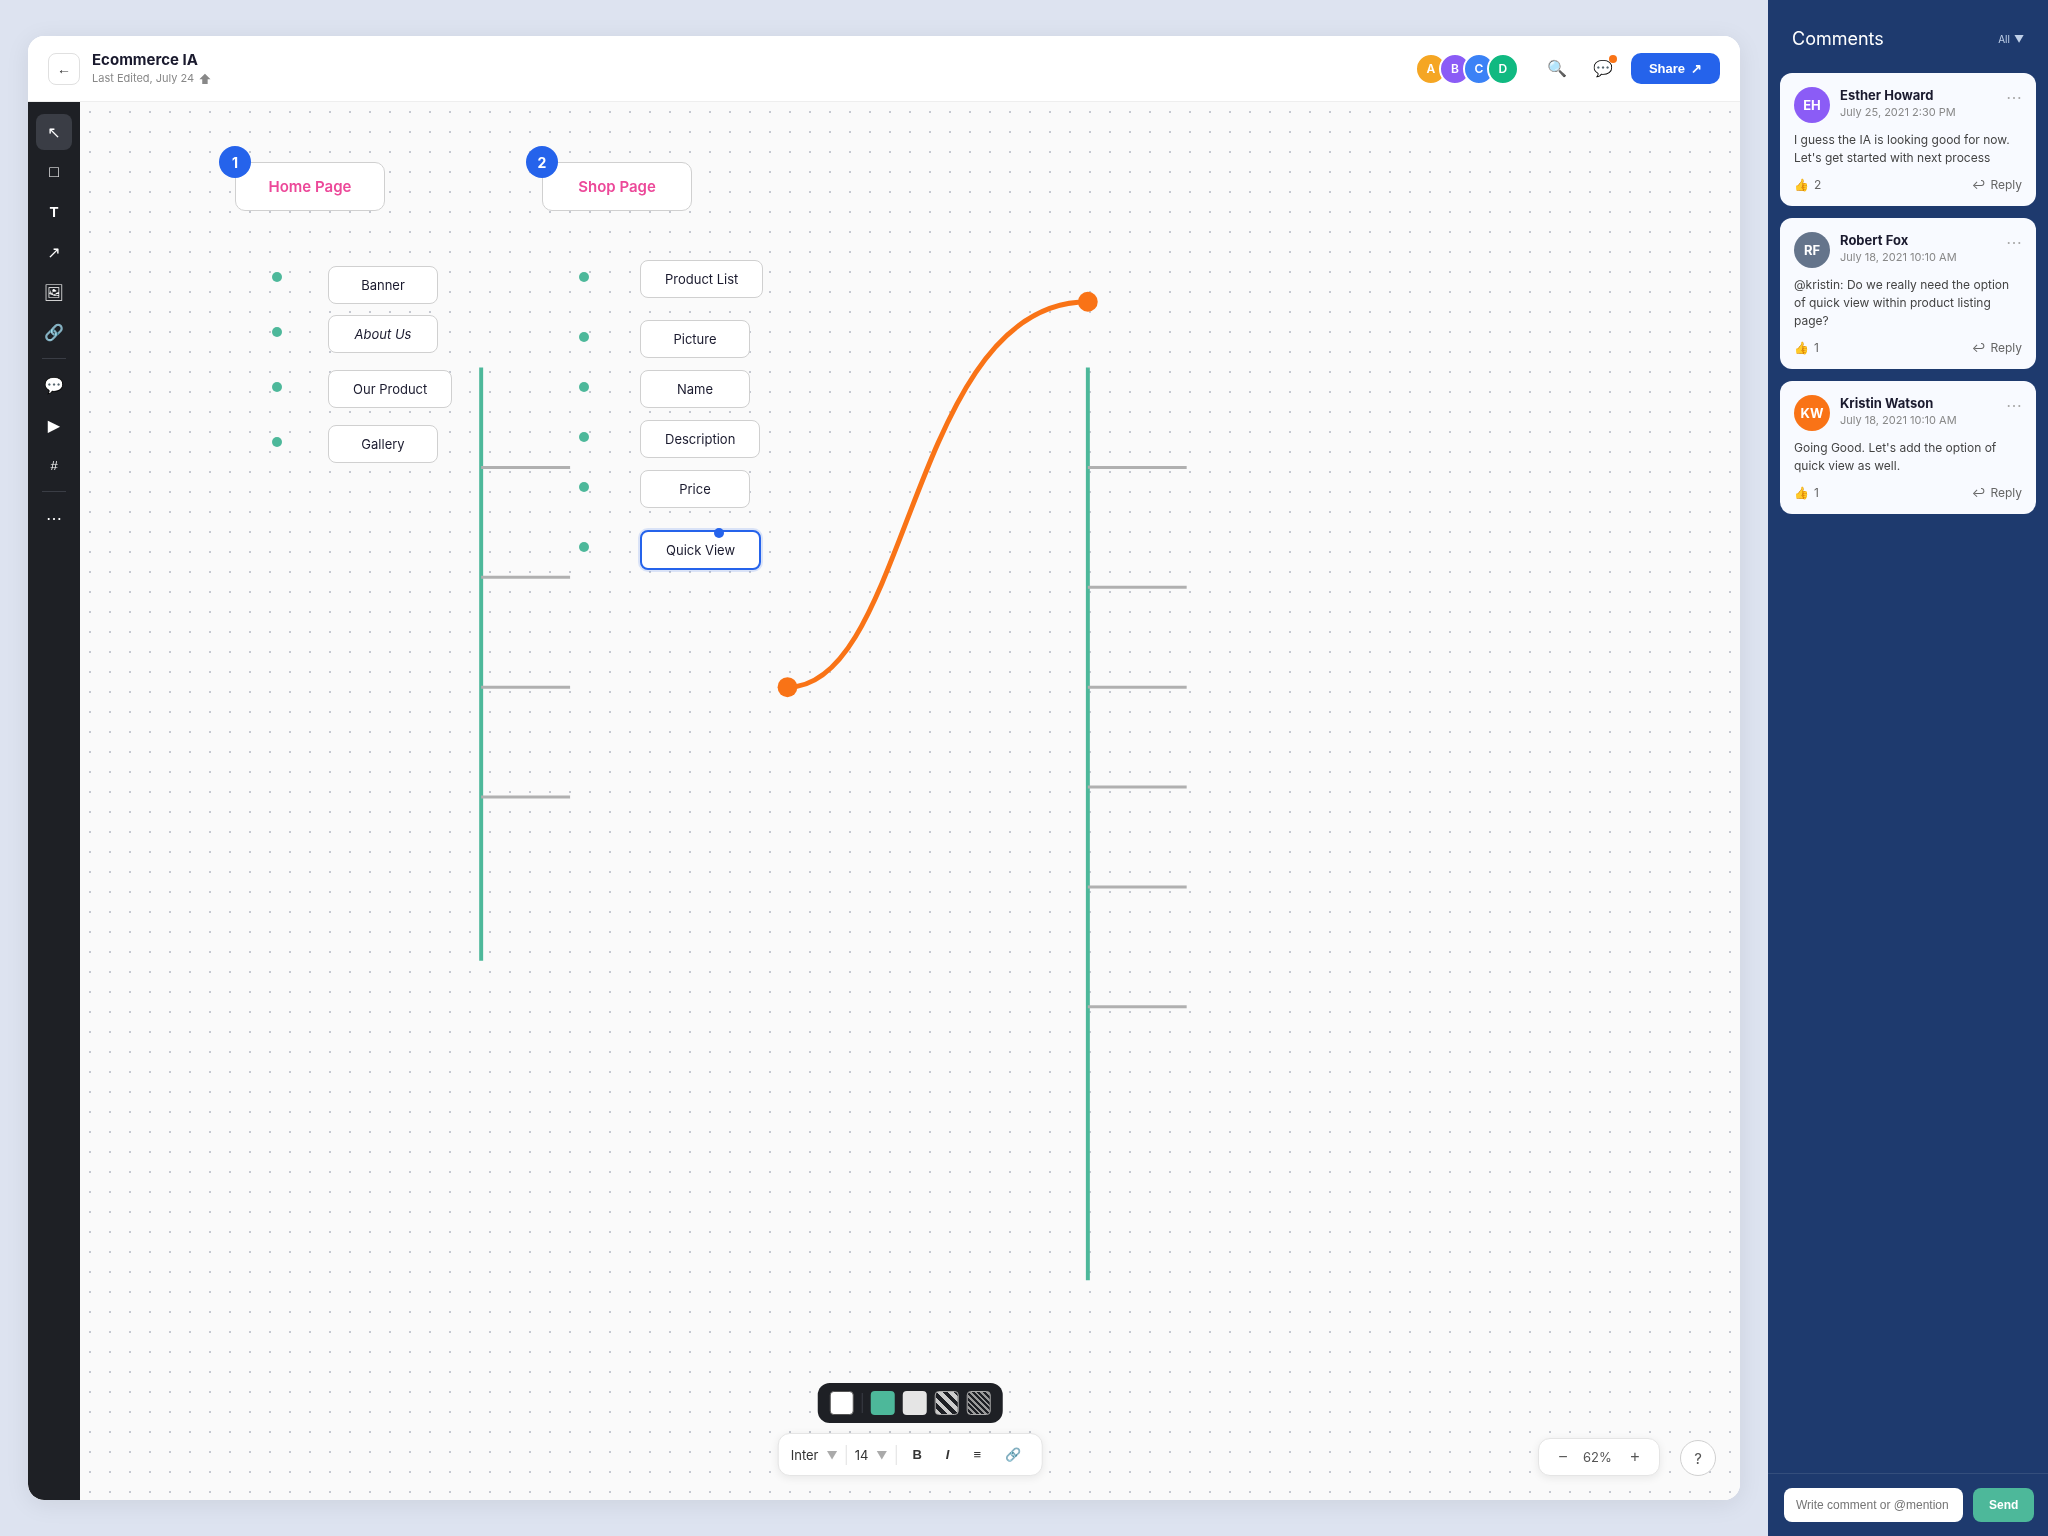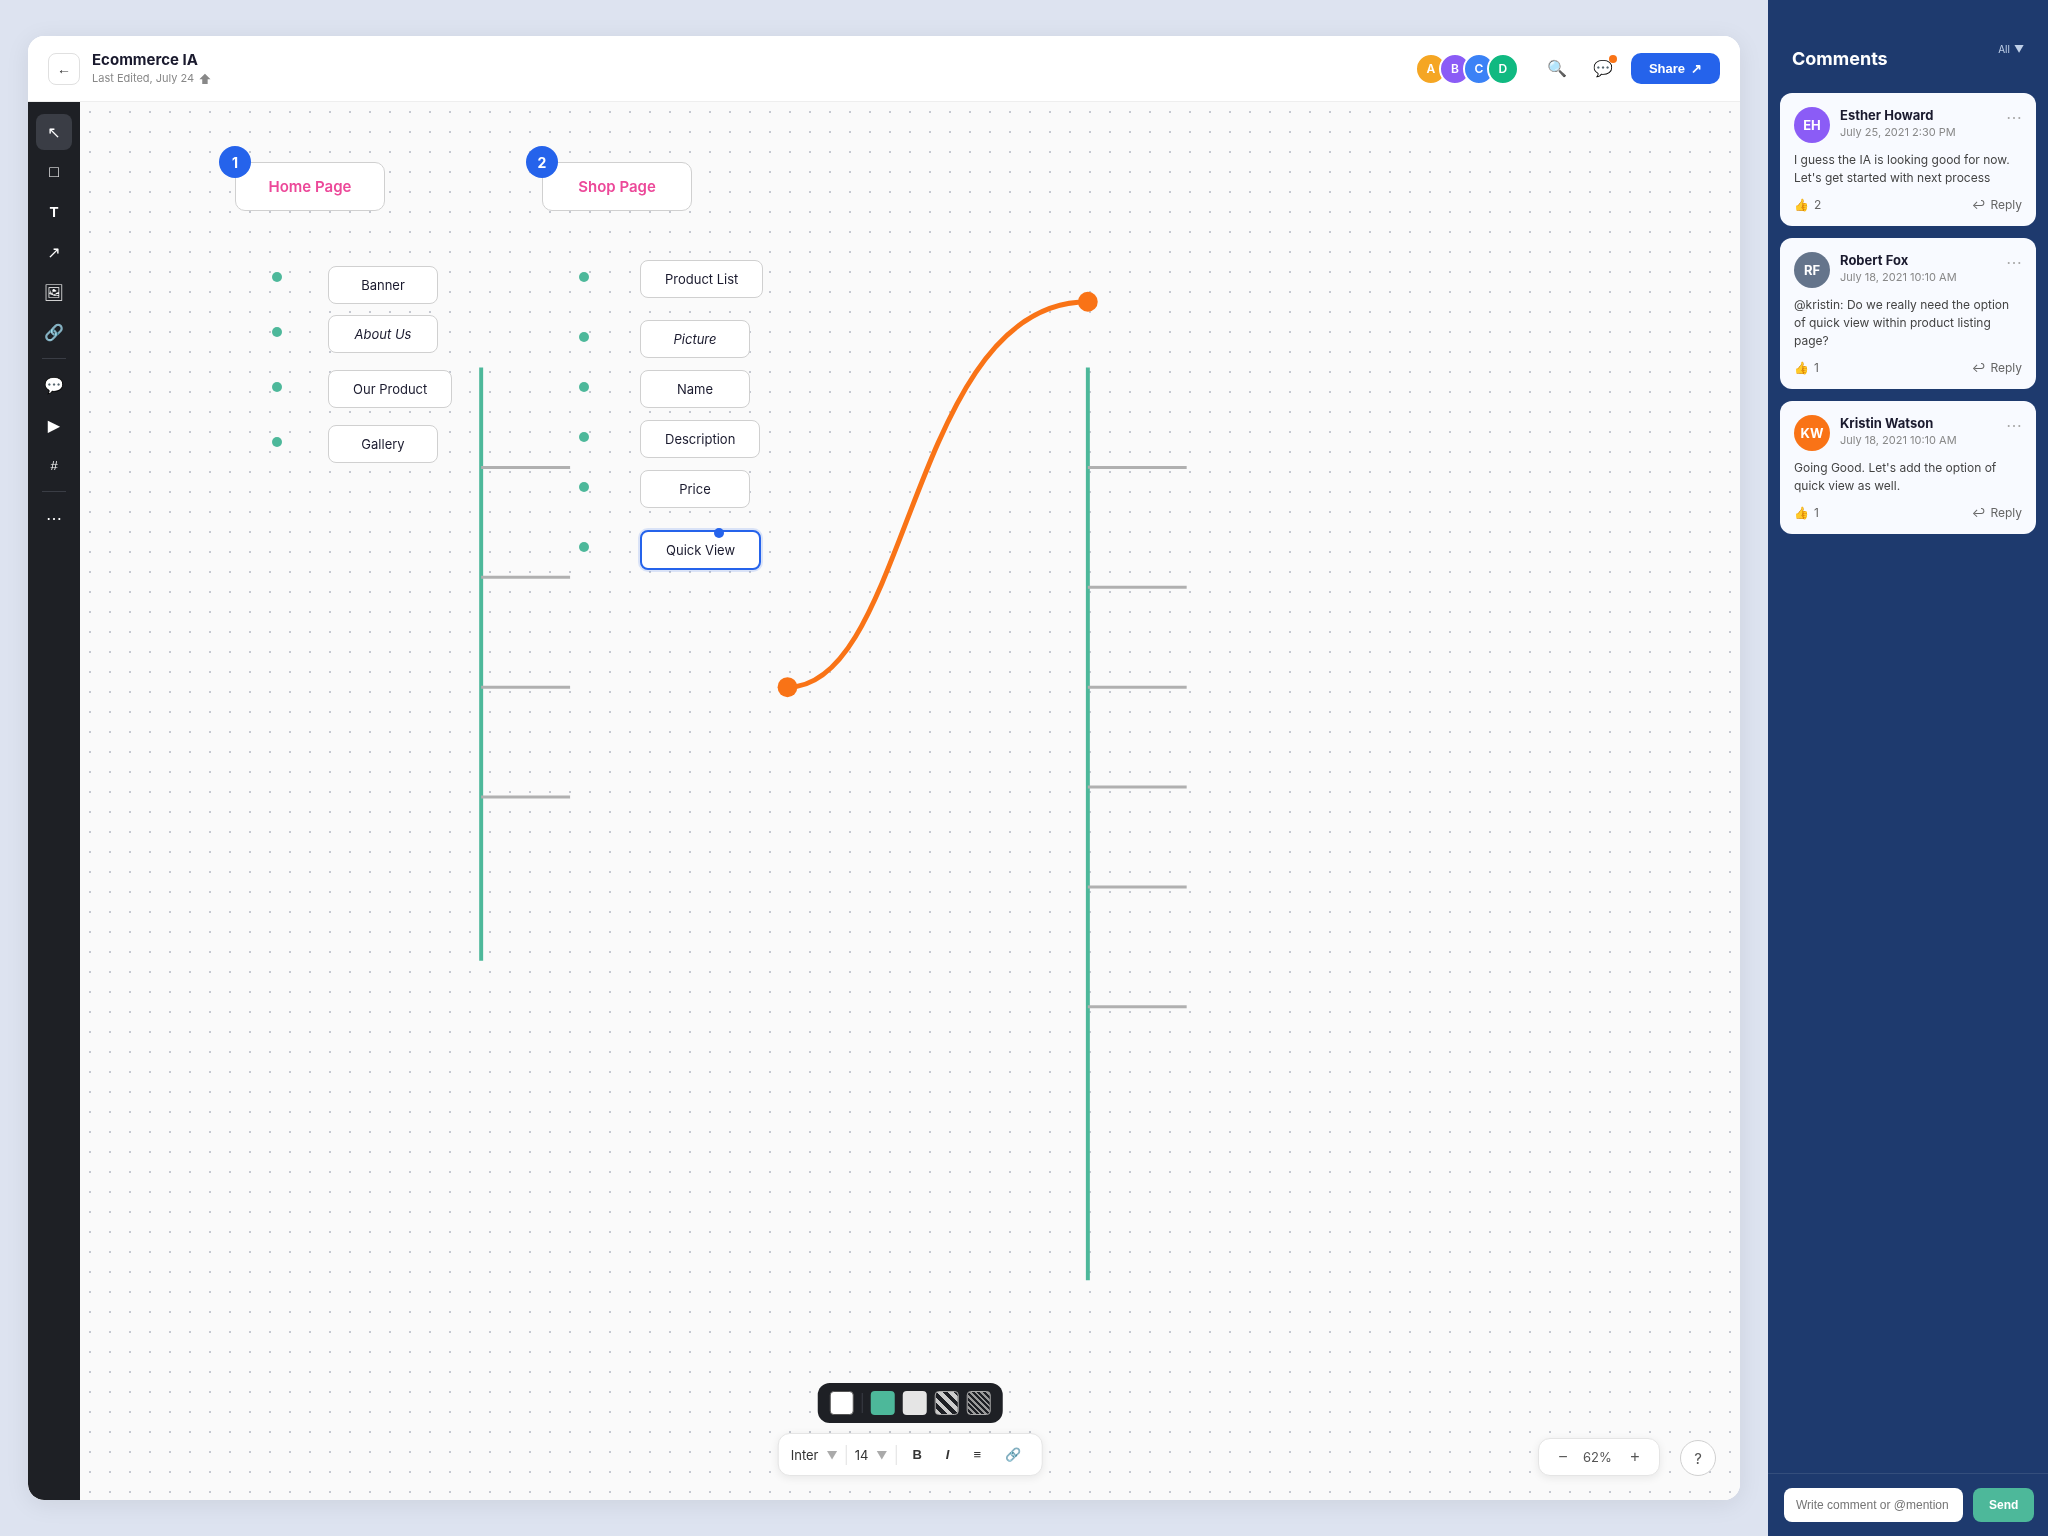--- a/index.html
+++ b/index.html
@@ -333,22 +333,21 @@
     .comments-header {
       display: flex;
       align-items: center;
       justify-content: space-between;
       padding: 28px 24px 16px;
       color: #fff;
     }
 
     .comments-title {
       font-size: 18px;
-      font-weight: 700;
-      margin-top: 20px;
+      font-weight: 400;
     }
 
     .comments-filter {
       display: flex;
       align-items: center;
       gap: 4px;
       font-size: 10px;
       color: #c0d0e8;
       cursor: pointer;
     }
@@ -619,21 +618,21 @@
         <div style="position:absolute; top:380px; left:499px;">
           <div class="child-dot"></div>
         </div>
         <div style="position:absolute; top:440px; left:499px;">
           <div class="child-dot"></div>
         </div>
 
         <div style="position:absolute; top:158px; left:560px;">
           <div class="child-node">Product List</div>
         </div>
-        <div style="position:absolute; top:218px; left:560px;font-style:italic;">
+        <div style="position:absolute; top:218px; left:560px;">
           <div class="child-node">Picture</div>
         </div>
         <div style="position:absolute; top:268px; left:560px;">
           <div class="child-node">Name</div>
         </div>
         <div style="position:absolute; top:318px; left:560px;">
           <div class="child-node">Description</div>
         </div>
         <div style="position:absolute; top:368px; left:560px;">
           <div class="child-node">Price</div>

